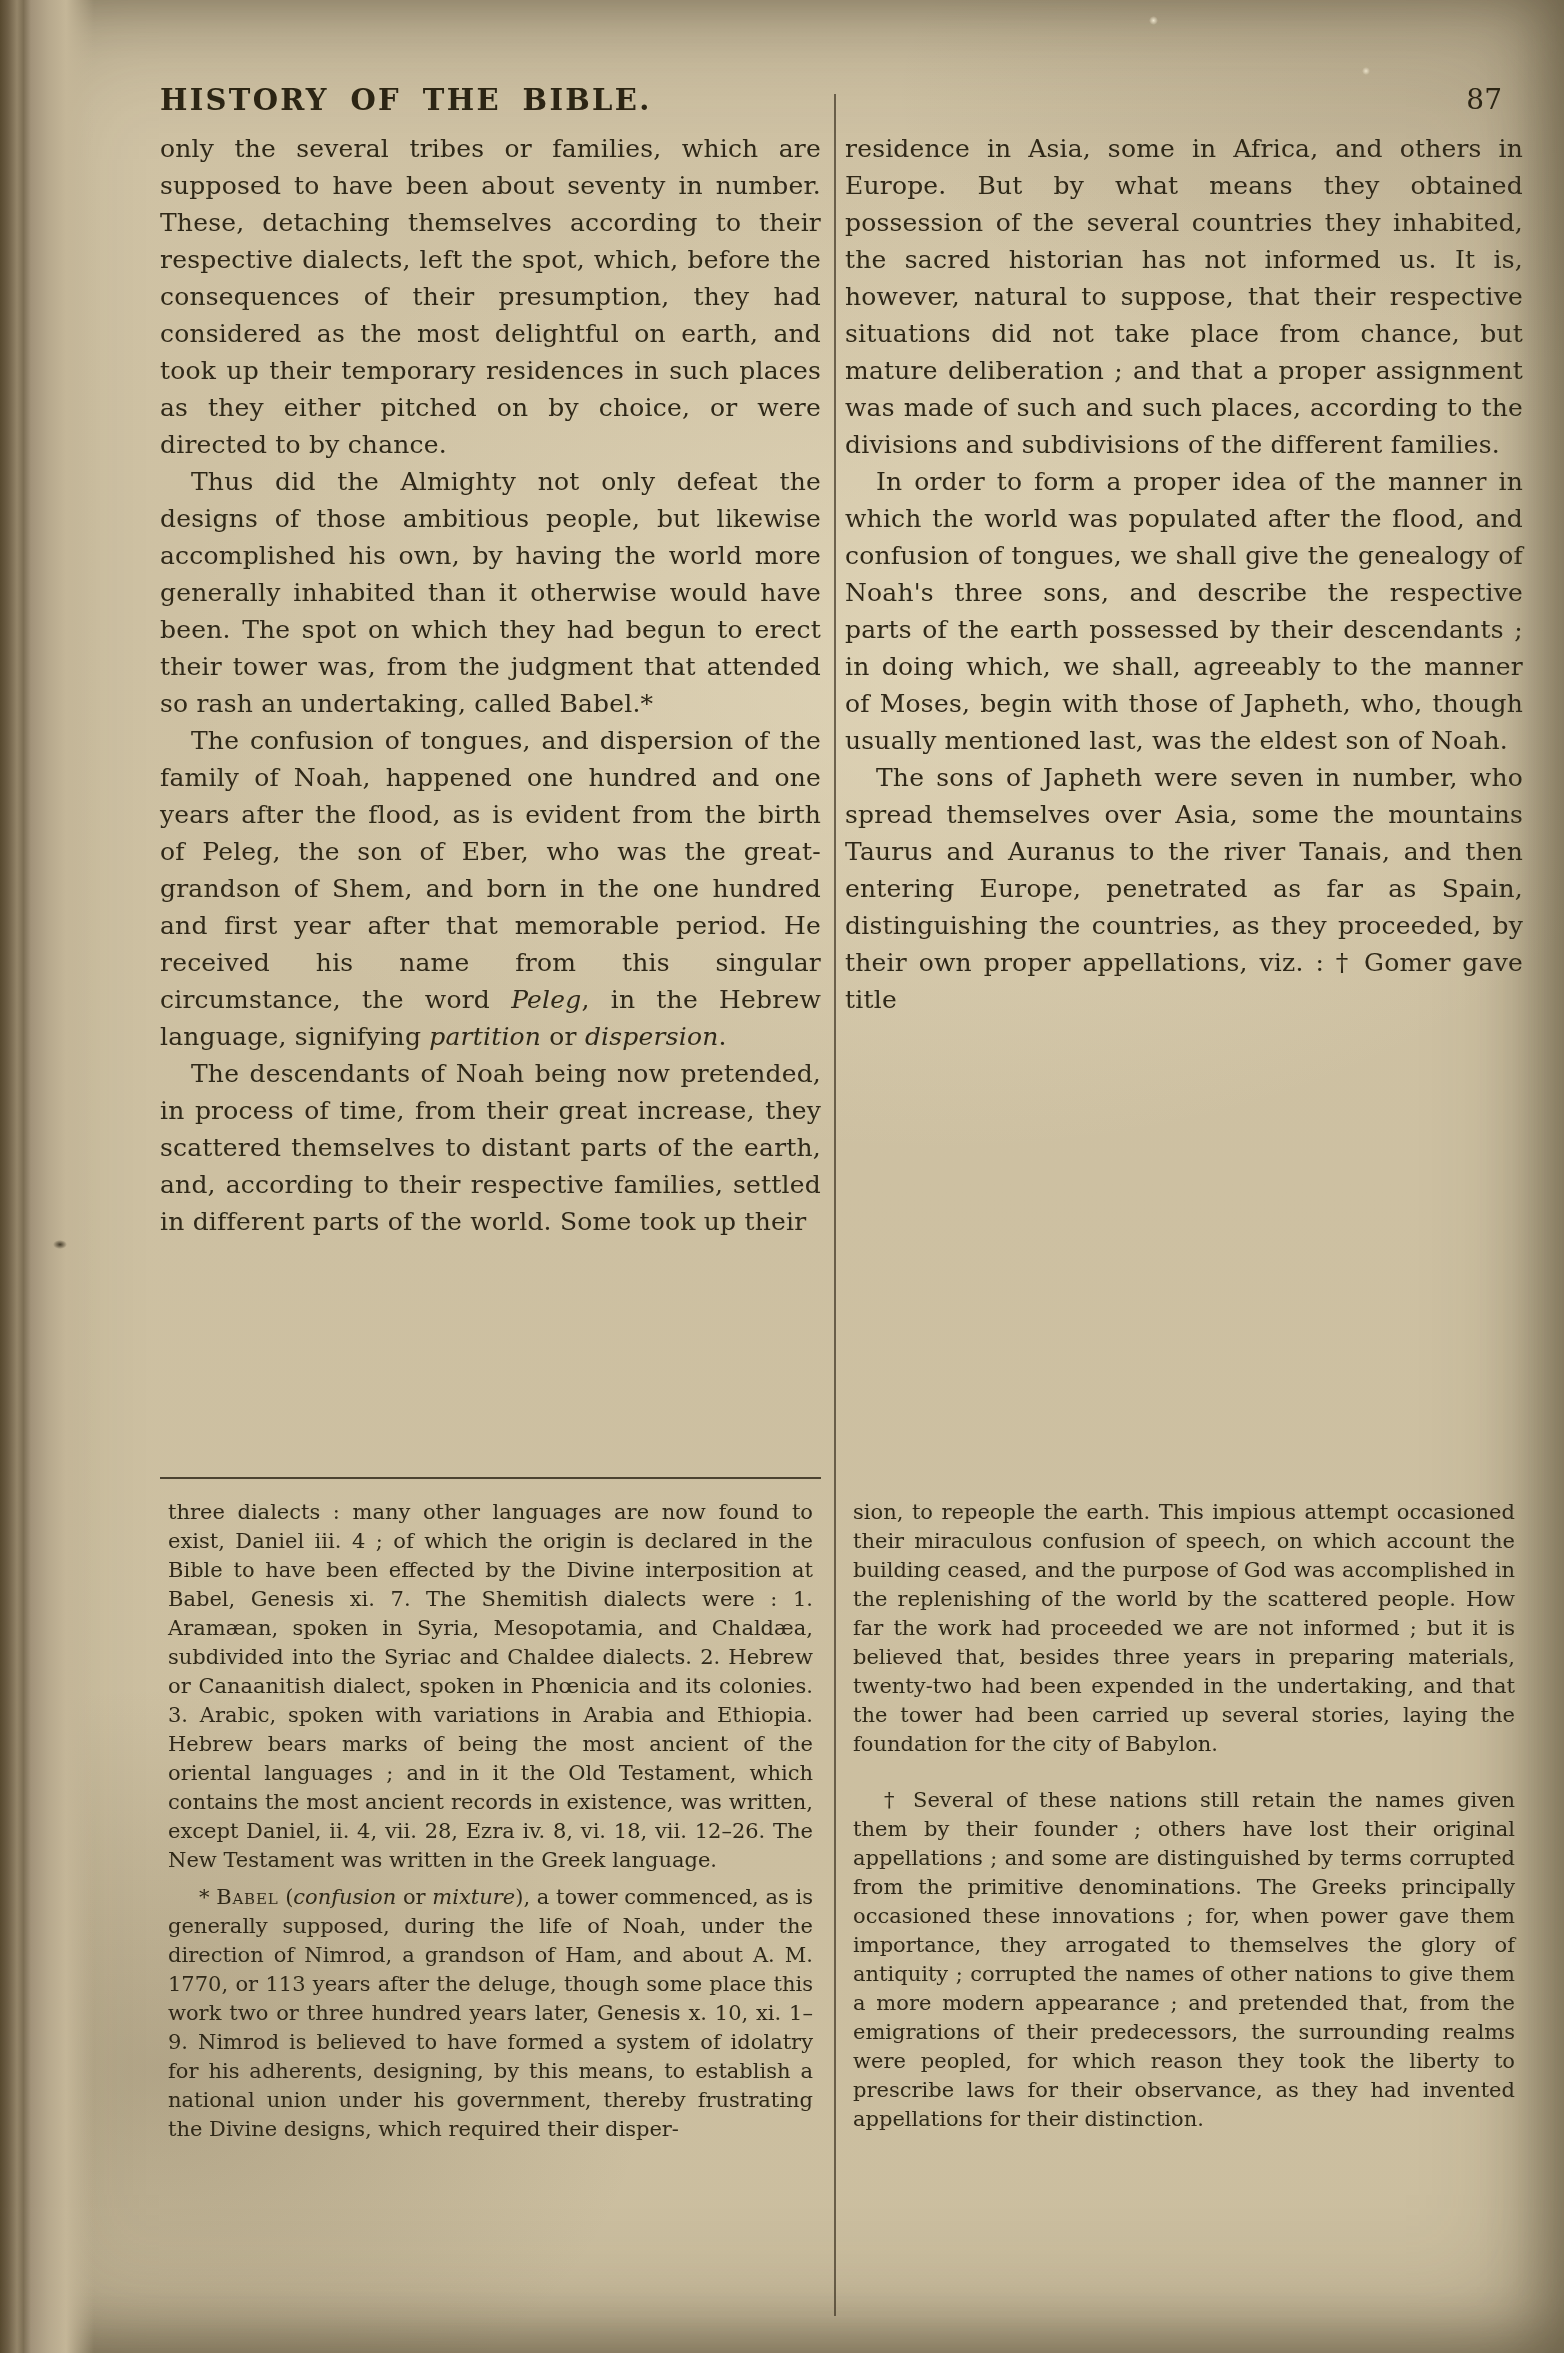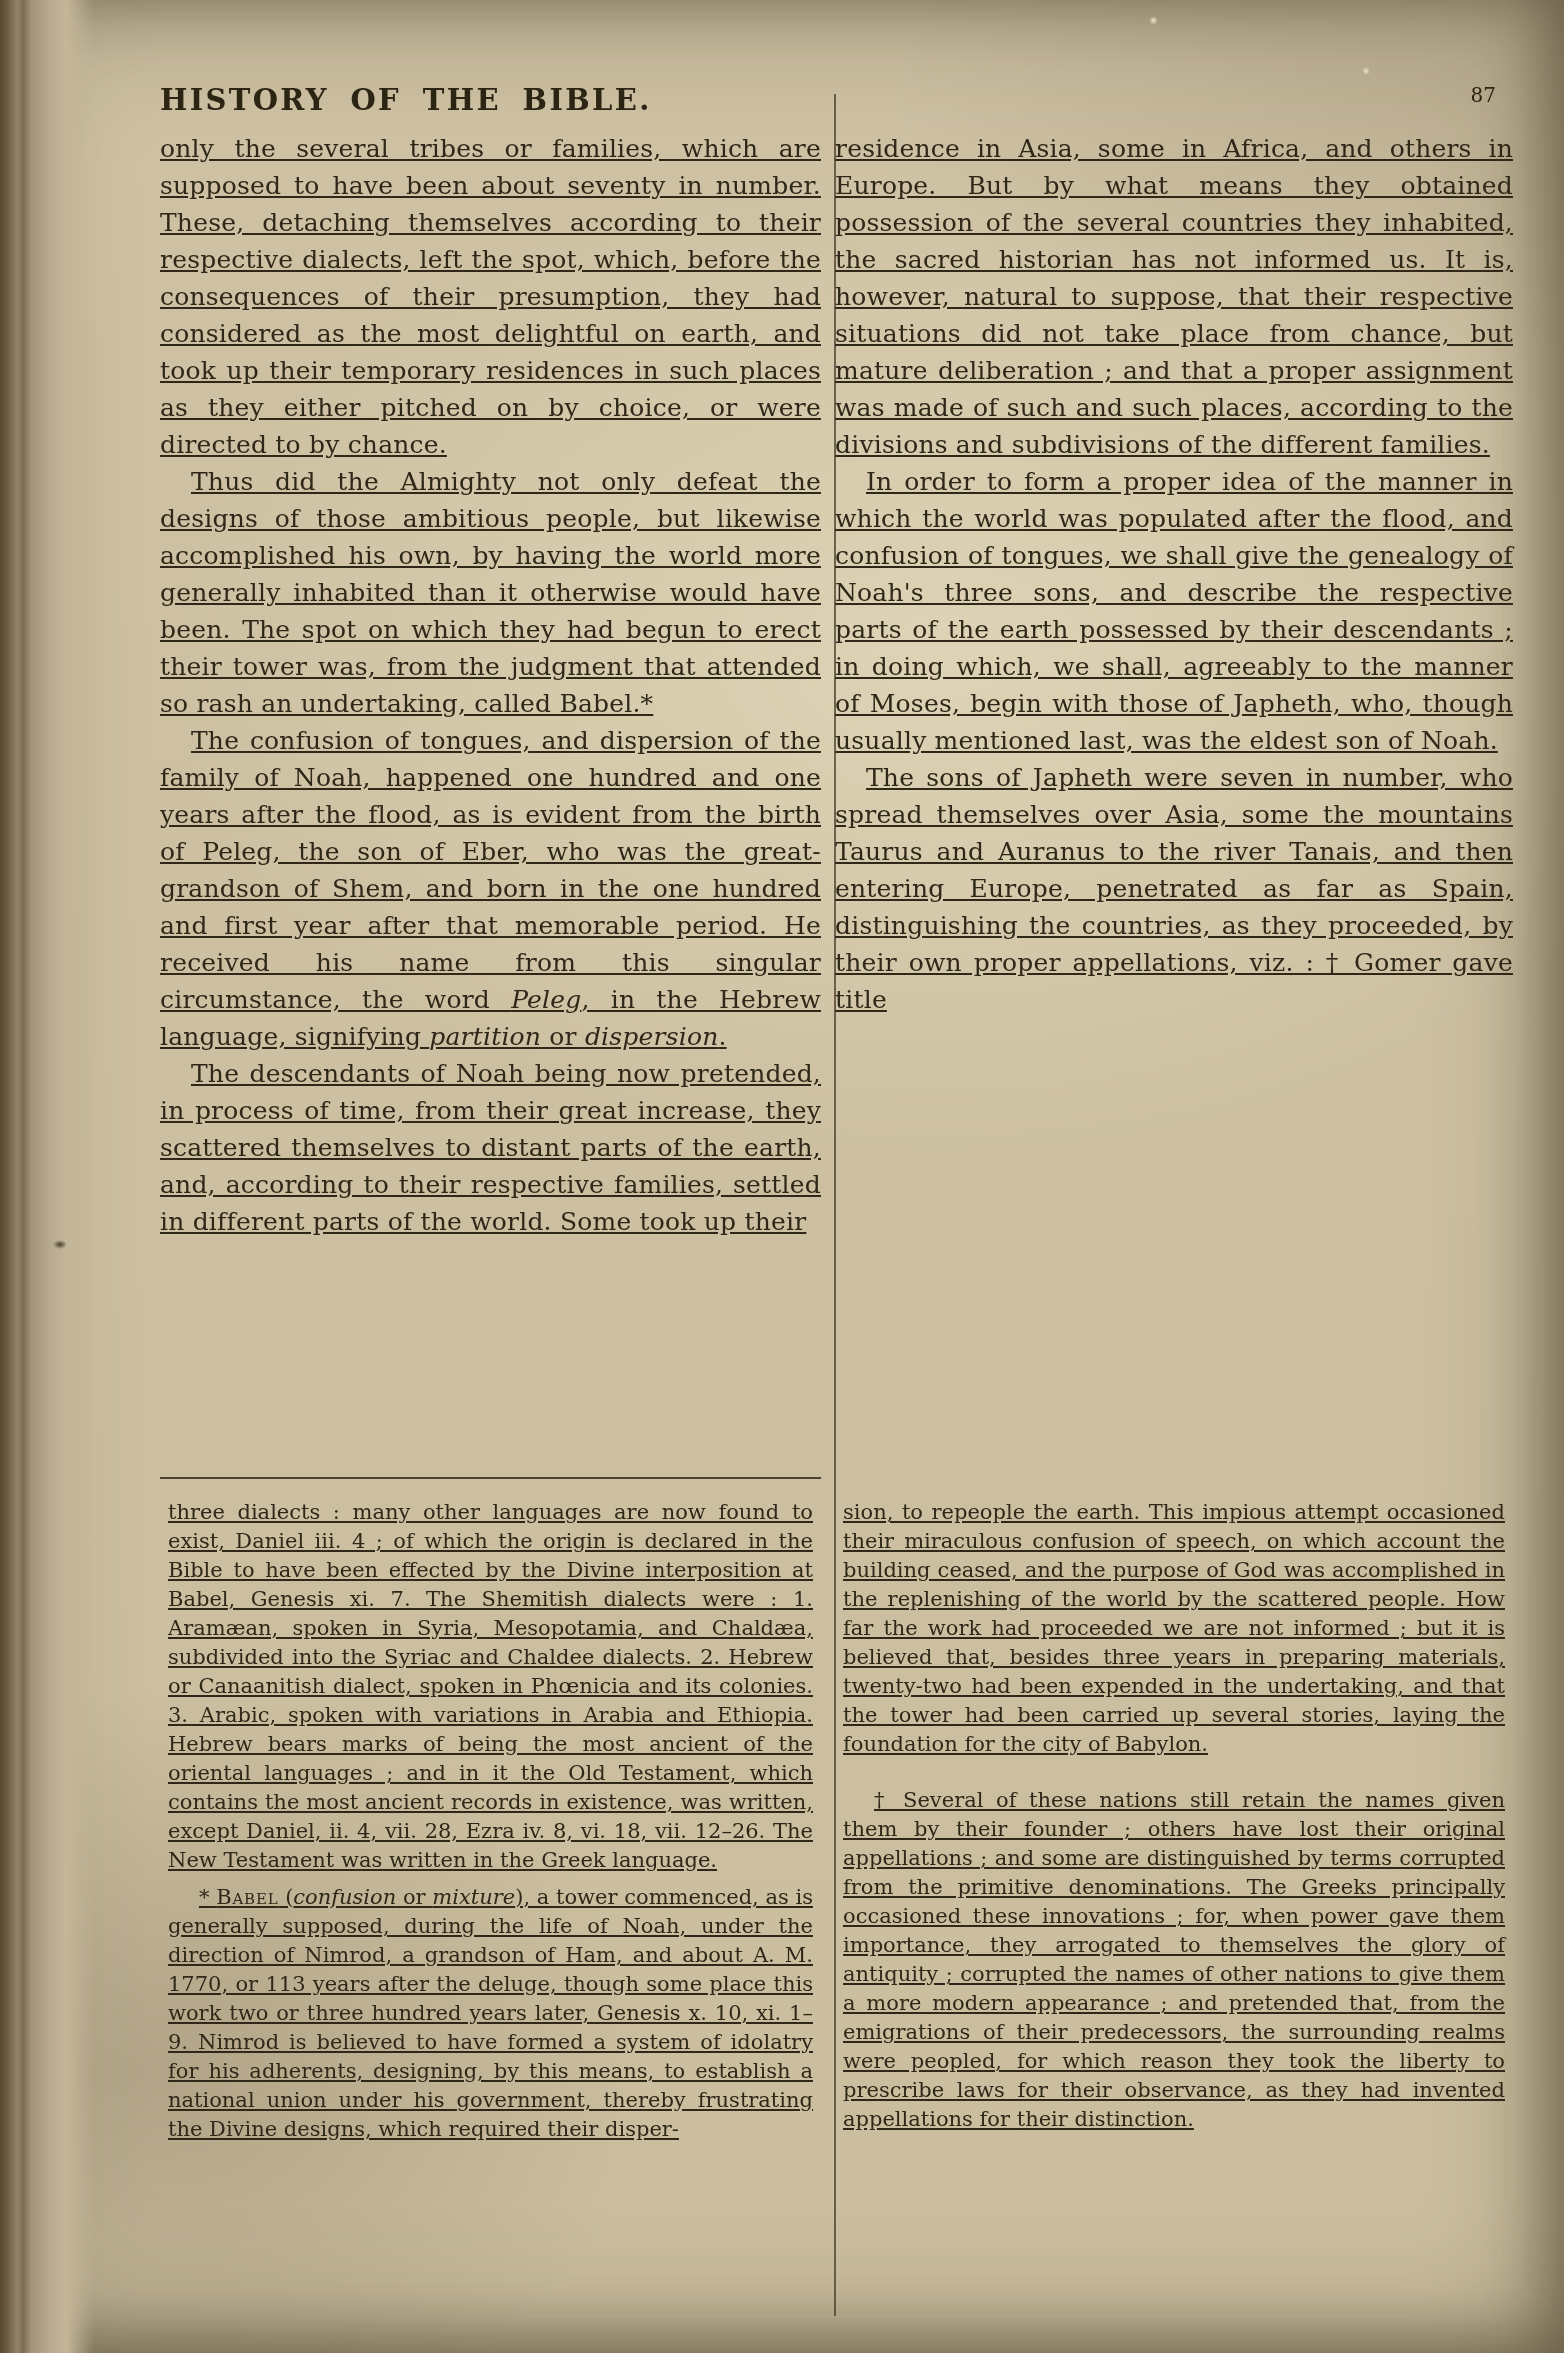--- a/index.html
+++ b/index.html
@@ -69,34 +69,34 @@
     text-align: left;
     font-size: 29px;
     font-weight: bold;
     letter-spacing: 2.3px;
     word-spacing: 9.4px;
     color: #2c2514;
     margin-top: 36px;
   }
   .pagenum {
     position: absolute;
-    right: 32px;
+    right: 26px;
     top: 0;
-    font-size: 20px;
+    font-size: 28px;
     color: #2c2514;
   }
   .divider {
     position: absolute;
     left: 674px;
     top: 47px;
     width: 1.6px;
     height: 2222px;
     background: rgba(62,53,36,0.7);
   }
-  .row { display: flex; gap: 14px; text-decoration: underline; }
+  .row { display: flex; gap: 24px; }
   .colL { width: 661px; }
   .colR { width: 678px; }
   .main-text p {
     margin: 0;
     font-size: 25px;
     line-height: 37px;
     text-align: justify;
     letter-spacing: 0.2px;
   }
   .footnotes {

